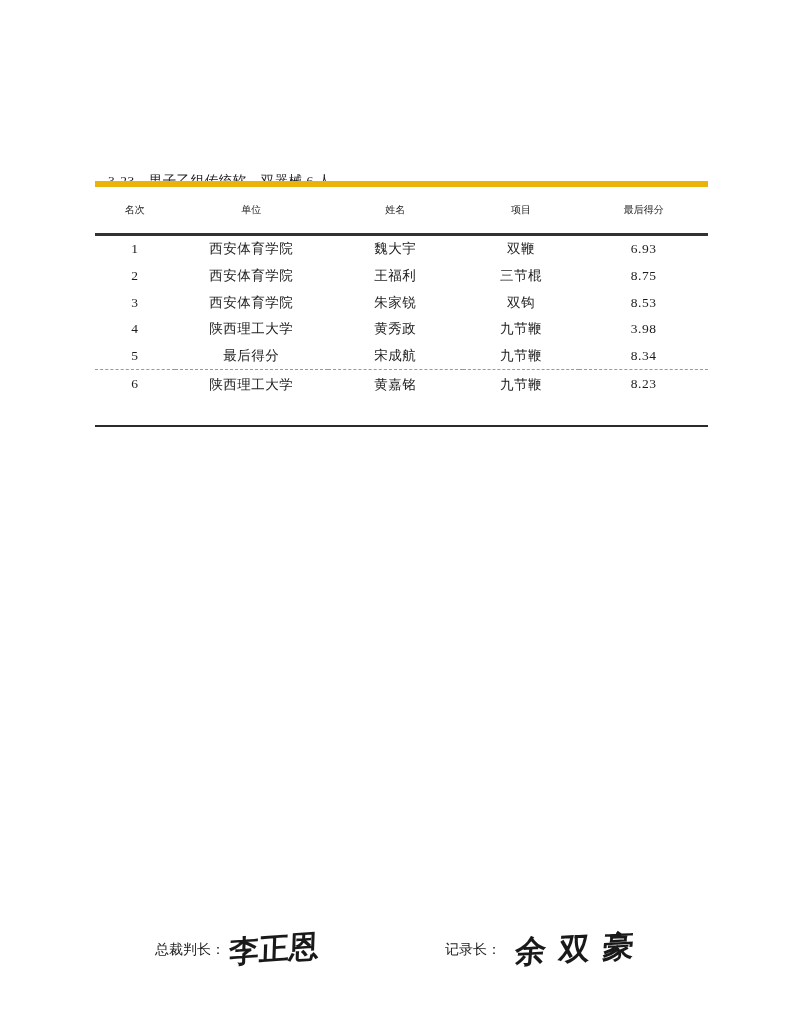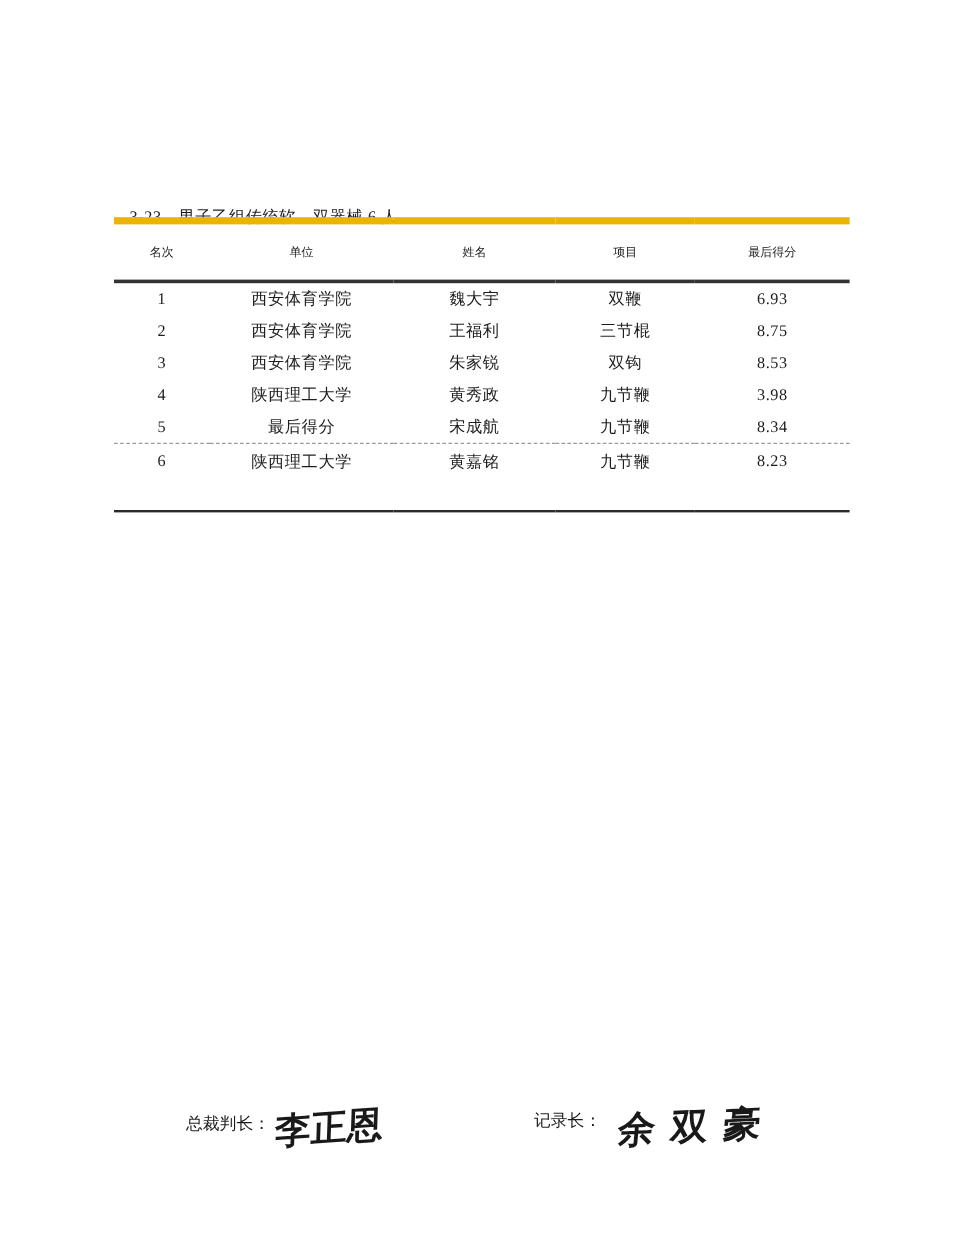--- a/index.html
+++ b/index.html
@@ -82,21 +82,21 @@
     height: 49px;
     vertical-align: top;
     padding-top: 6px;
     border-bottom: 2px solid #2b2b2b;
   }
 
   
   .sig-block {
     position: absolute;
     display: flex;
-    align-items: center;
+    align-items: flex-end;
   }
   .sig-block.chief { left: 155px; top: 918px; height: 50px; }
   .sig-block.recorder { left: 445px; top: 912px; height: 56px; }
   .sig-label {
     font-size: 14px;
     line-height: 1;
     margin-bottom: 11px;
     white-space: nowrap;
     color: #1c1c1c;
   }

